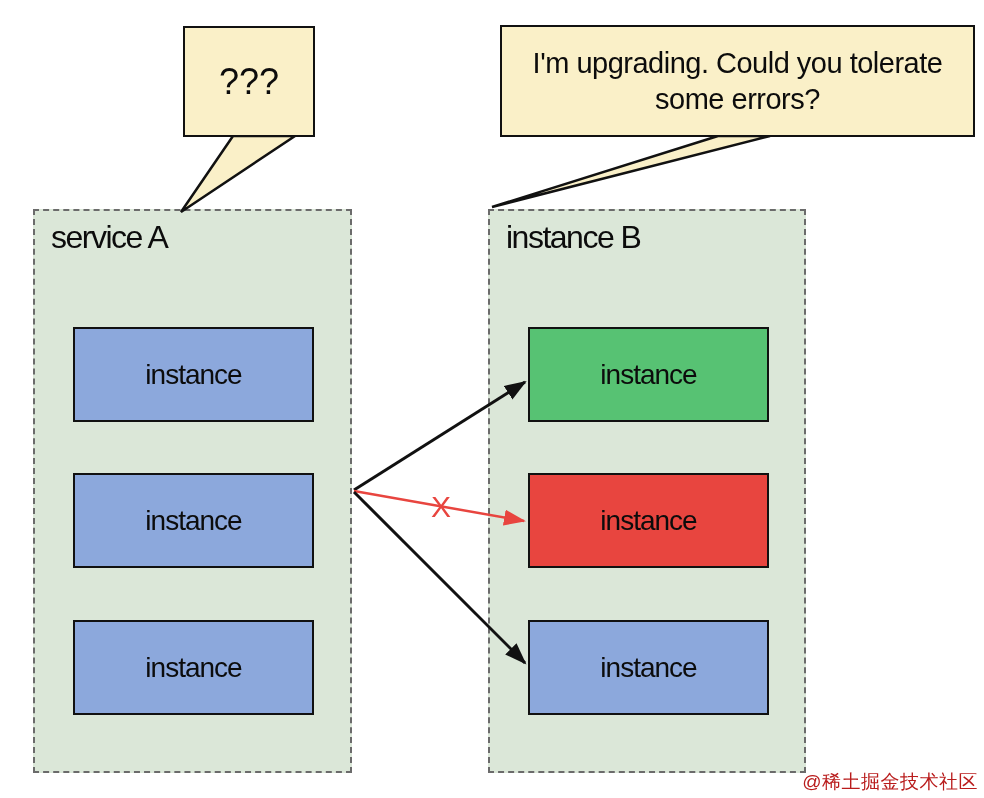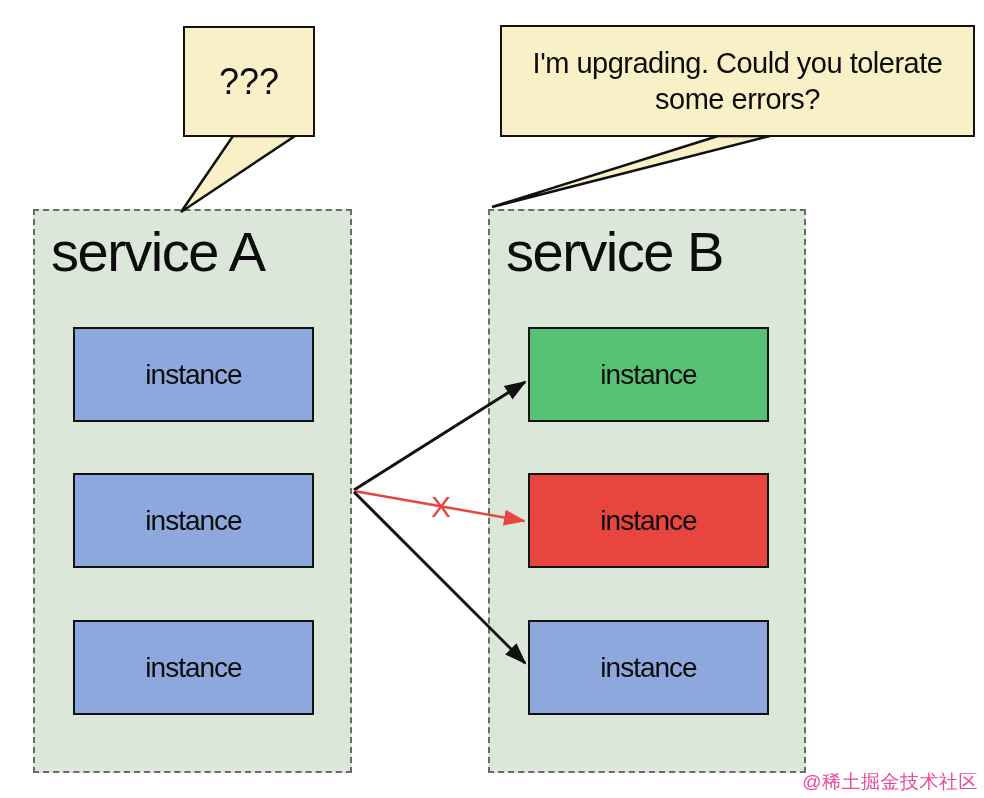--- a/index.html
+++ b/index.html
@@ -10,21 +10,21 @@
   }
   *{box-sizing:border-box;}
 
   
   .panel{
     position:absolute;background:#dbe7d8;border:2.5px dashed #6b6b6b;z-index:1;
   }
   #panel-a{left:33px;top:209px;width:319px;height:564px;}
   #panel-b{left:488px;top:209px;width:318px;height:564px;}
   .panel-title{
-    position:absolute;left:16px;top:8px;font-size:56px;letter-spacing:-1.5px;
+    position:absolute;left:16px;top:8px;font-size:32px;letter-spacing:-1.5px;
     white-space:nowrap;color:#0c0c0c;
   }
 
   
   .inst{
     position:absolute;left:38px;width:241px;height:95px;
     border:2.5px solid #111;display:flex;align-items:center;justify-content:center;
   }
   .inst span{font-size:28px;letter-spacing:-1px;}
   .row1{top:116px}.row2{top:262px}.row3{top:409px}
@@ -37,21 +37,21 @@
   }
   #bubble-question{left:183px;top:26px;width:132px;height:111px;font-size:36px;}
   #bubble-upgrade{left:488px;top:25px;width:475px;height:112px;
     font-size:29px;line-height:36px;letter-spacing:-0.5px;margin-left:12px;}
 
   
   #overlay{position:absolute;left:0;top:0;z-index:5;pointer-events:none;}
 
   
   #watermark{
-    position:absolute;right:6px;bottom:3px;font-size:19px;color:#ec4899;z-index:30;
+    position:absolute;right:6px;bottom:3px;font-size:19px;color:#b91c1c;z-index:30;
     letter-spacing:0.5px;
   }
 </style>
 </head>
 <body>
 
 <svg id="overlay" width="984" height="798" viewBox="0 0 984 798">
   <defs>
     <marker id="mk-black" markerUnits="userSpaceOnUse" markerWidth="26" markerHeight="18" refX="20" refY="8" orient="auto">
       <path d="M0,0 L22,8 L0,16 Z" fill="#111111"></path>
@@ -78,21 +78,21 @@
   </div>
   <div class="inst row2" style="background-color: rgb(140, 168, 220);">
     <span>instance</span>
   </div>
   <div class="inst row3" style="background-color: rgb(140, 168, 220);">
     <span>instance</span>
   </div>
 </div>
 
 <div class="panel" id="panel-b">
-  <div class="panel-title">service B</div>
+  <div class="panel-title">instance B</div>
   <div class="inst row1" style="background-color: rgb(87, 194, 115);">
     <span>instance</span>
   </div>
   <div class="inst row2" style="background-color: rgb(232, 69, 63);">
     <span>instance</span>
   </div>
   <div class="inst row3" style="background-color: rgb(140, 168, 220);">
     <span>instance</span>
   </div>
 </div>

